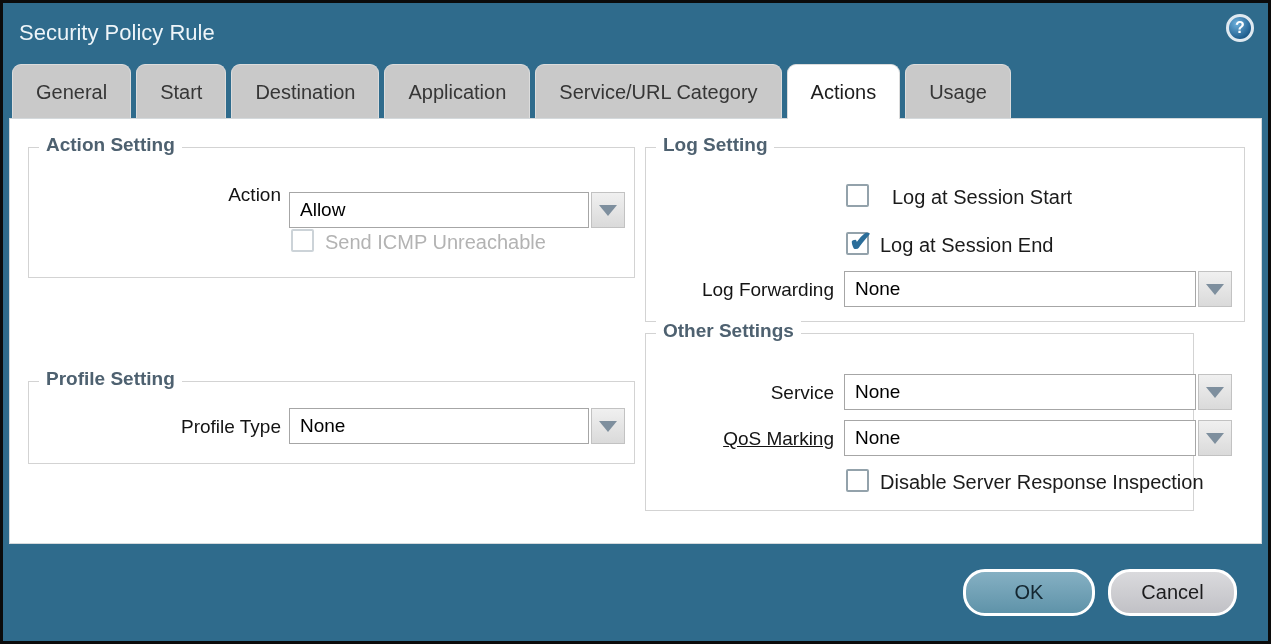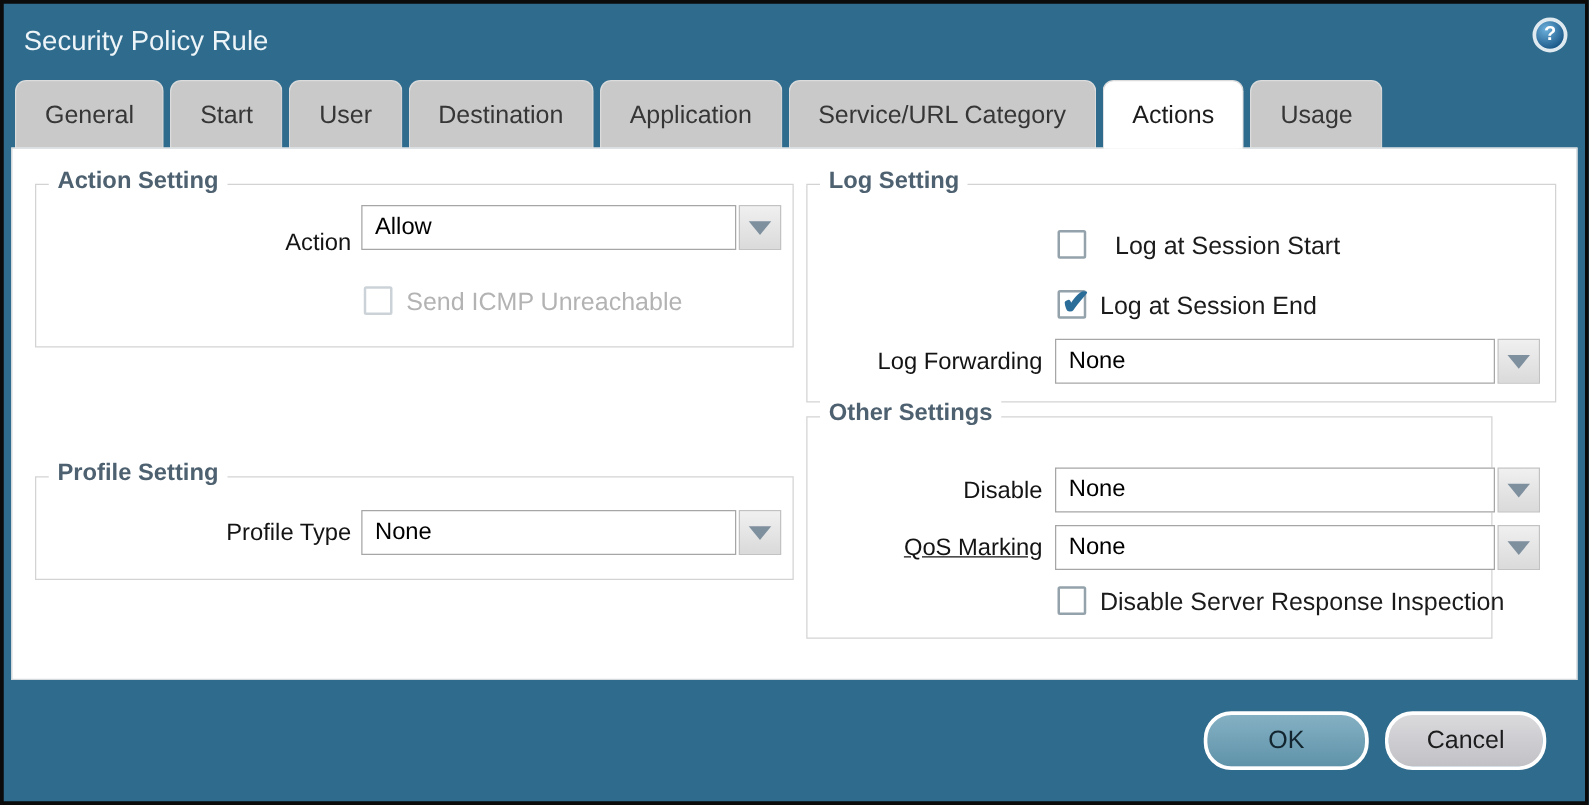--- a/index.html
+++ b/index.html
@@ -86,34 +86,33 @@
 <body>
 
 <div class="screen">
 
   <div class="title">Security Policy Rule</div>
   <div class="help">?</div>
 
   <div class="tabs">
     <div class="tab">General</div>
     <div class="tab">Start</div>
-    <div class="tab">User</div>
     <div class="tab">Destination</div>
     <div class="tab">Application</div>
     <div class="tab">Service/URL Category</div>
     <div class="tab active">Actions</div>
     <div class="tab">Usage</div>
   </div>
 
   <div class="panel"></div>
 
   <div class="group g-action">
     <span class="legend">Action Setting</span>
     <span class="f-label" style="left:0; width:252px; top:36px;">Action</span>
-    <div class="dropdown" style="left:260px; top:16px;border-radius:12px;">
+    <div class="dropdown" style="left:260px; top:44px;border-radius:12px;">
       <div class="dd-value w300">Allow</div>
       <div class="dd-btn">
         <span class="chev"></span>
       </div>
     </div>
     <span class="checkbox disabled" style="left:262px; top:81px;"></span>
     <span class="cb-label disabled" style="left:296px; top:83px;">Send ICMP Unreachable</span>
   </div>
 
   <div class="group g-profile">
@@ -137,21 +136,21 @@
     <div class="dropdown" style="left:198px; top:123px;">
       <div class="dd-value w352">None</div>
       <div class="dd-btn">
         <span class="chev"></span>
       </div>
     </div>
   </div>
 
   <div class="group g-other">
     <span class="legend">Other Settings</span>
-    <span class="f-label" style="left:0; width:188px; top:48px;">Disable</span>
+    <span class="f-label" style="left:0; width:188px; top:48px;">Service</span>
     <div class="dropdown" style="left:198px; top:40px;">
       <div class="dd-value w352">None</div>
       <div class="dd-btn">
         <span class="chev"></span>
       </div>
     </div>
     <span class="f-label" style="left:0; width:188px; top:94px;text-decoration:underline;">QoS Marking</span>
     <div class="dropdown" style="left:198px; top:86px;">
       <div class="dd-value w352">None</div>
       <div class="dd-btn">

